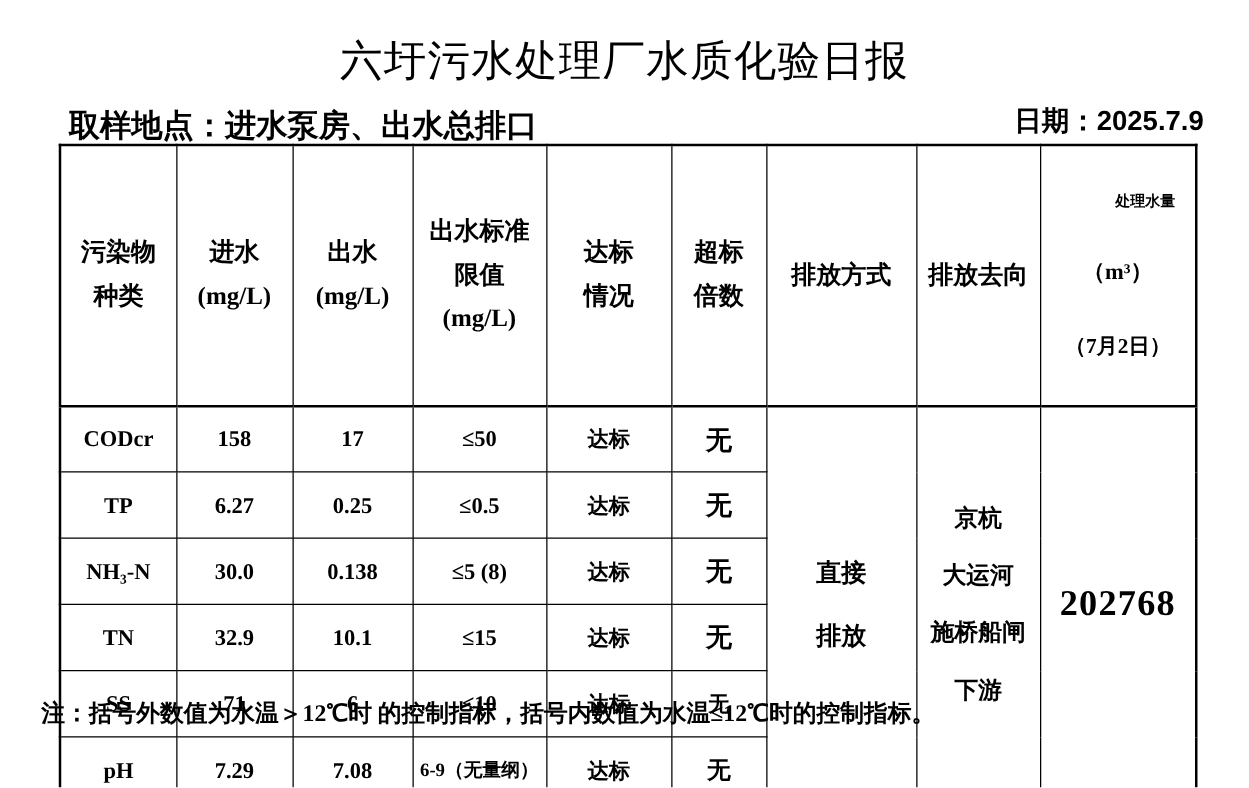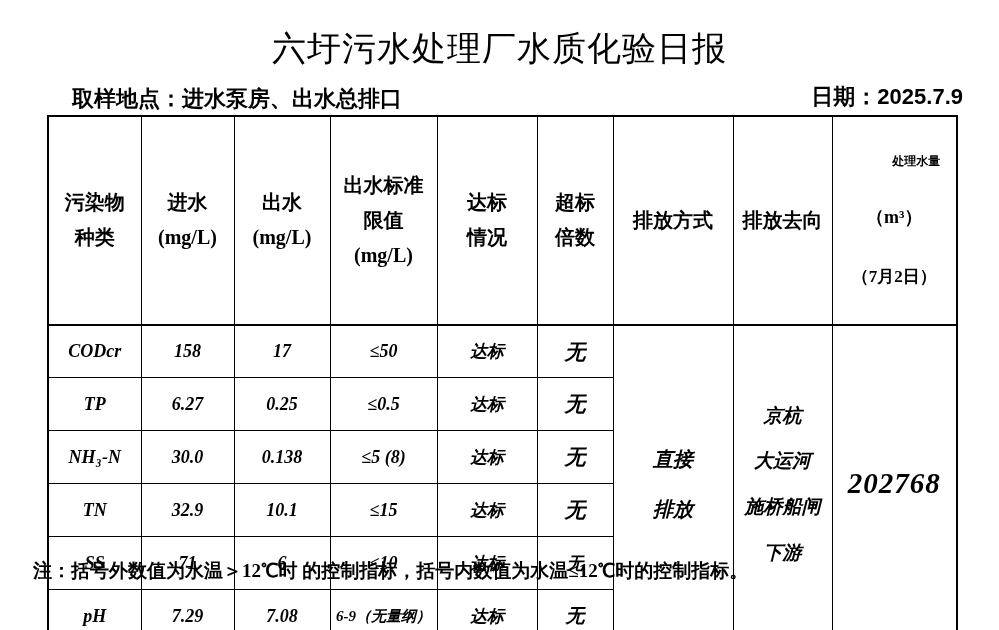--- a/index.html
+++ b/index.html
@@ -13,42 +13,42 @@
     border-radius:14px;
   }
   .title {
     position:absolute; top:26px; left:0; width:100%;
     text-align:center;
     font-size:34px; font-weight:500;
     letter-spacing:1px;
   }
   .sampling {
     position:absolute; top:84px; left:55px;
-    font-size:22px; font-weight:700;margin-left:17px;
+    font-size:25px; font-weight:700;
   }
   .date {
     position:absolute; top:82px; right:36px;
     font-size:22px; font-weight:700;
     font-family:"Liberation Sans", sans-serif;
   }
   table.report {
     position:absolute; left:47px; top:115px;
     width:909px;
     border-collapse:collapse; table-layout:fixed;
     border:2px solid #000;
   }
   table.report td {
     border:1px solid #000;
     text-align:center; vertical-align:middle;
     font-weight:700; padding:0;
     overflow:hidden;
   }
   tr.header-row { height:117px; }
   tr.header-row td { border-bottom:2px solid #000; }
-  tr.data-row { height:53px;font-style:italic; }
+  tr.data-row { height:53px; }
   .hdr { font-size:20px; line-height:1.75; white-space:pre-line; }
   .hdr-volume .vol-title { display:block; font-size:12px; line-height:1.5;padding-left:44px; }
   .hdr-volume .vol-unit  { display:block; font-size:18px; line-height:1.4; }
   .hdr-volume .vol-date  { display:block; font-size:17px; line-height:1.4; }
   .cell-pollutant { font-size:18px; }
   .cell-num { font-size:18px;margin-left:11px; }
   .cell-limit { font-size:18px; }
   .cell-limit.small { font-size:15px; }
   .cell-compliance { font-size:17px; }
   .cell-exceed { font-size:21px; }

